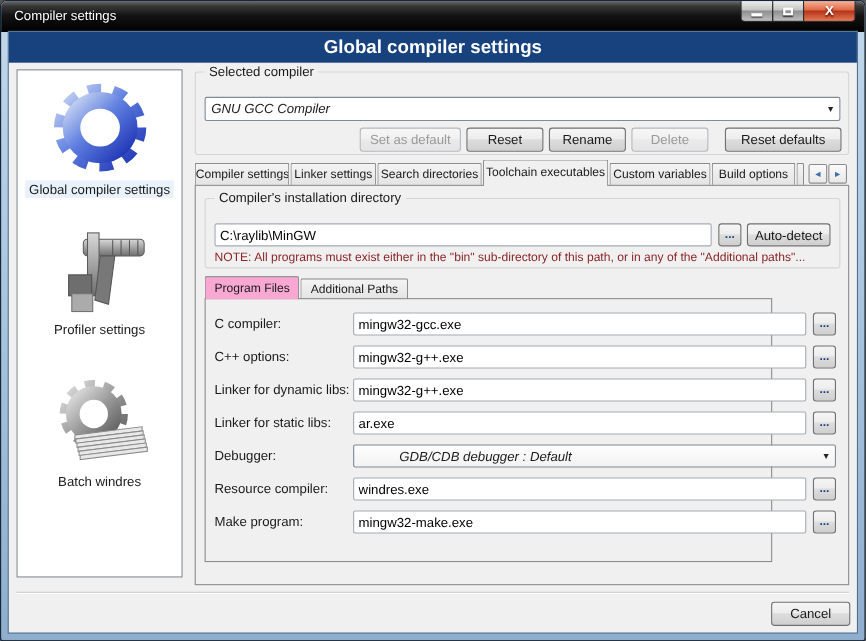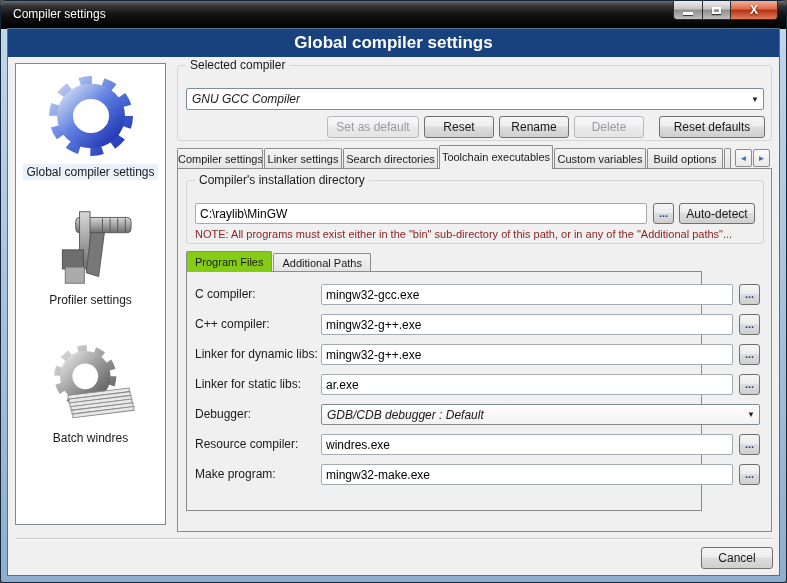--- a/index.html
+++ b/index.html
@@ -93,30 +93,30 @@
     background:linear-gradient(180deg,#F5F5F5,#EDEDED 45%,#DDDDDD 50%,#CFCFCF); }
   .install-browse { position:absolute; left:466px; top:22px; }
   .autodetect { position:absolute; left:492px; top:22px; width:76px; height:21px; padding:0; }
   .note { position:absolute; left:8px; top:47px; font-size:11px; color:#8A2527; white-space:nowrap; }
 
   
   .subtabs { position:absolute; left:8px; top:82px; display:flex; align-items:flex-end; height:21px; }
   .subtab { height:19px; line-height:18px; padding:0 8px; font-size:11px;
     border:1px solid #8C8C8C; border-bottom:none; border-radius:2px 2px 0 0;
     background:linear-gradient(180deg,#F4F4F4,#E3E3E3); margin-right:1px; cursor:pointer; }
-  .subtab.active { height:21px; line-height:21px; background:#84cc16; position:relative; z-index:3; }
+  .subtab.active { height:21px; line-height:21px; background:#f9a8d4; position:relative; z-index:3; }
   .subpanel { position:absolute; left:8px; top:102px; width:516px; height:240px;
     border:1px solid #8C8C8C; z-index:2; }
 
   .row { position:absolute; left:8px; right:6px; height:21px; }
   .flabel { position:absolute; left:0; top:0; line-height:21px; font-size:12px; }
   .fin { position:absolute; left:126px; top:0; width:412px; }
   .fbrowse { position:absolute; left:544px; top:0; }
   .combo-debug { left:126px; top:0; width:439px; height:21px;
-    background:linear-gradient(180deg,#FEFEFE,#F2F2F2); }
+    background:linear-gradient(180deg,#FEFEFE,#F2F2F2);padding-left:36px; }
 
   
   .sep { position:absolute; left:7px; right:7px; top:509px; height:2px;
     border-top:1px solid #C9C9C9; border-bottom:1px solid #FDFDFD; }
   .ok-btn { position:absolute; left:611px; top:518px; width:72px; height:22px;
     border:1px solid #3C7FB1; border-radius:3px; font-size:12px; font-family:inherit; cursor:pointer;
     background:linear-gradient(180deg,#EBF6FD,#D5EFFC 45%,#B6E3FB 50%,#9ED9F9);margin-top:42px; }
   .cancel-btn { position:absolute; left:693px; top:518px; width:72px; height:22px; }
 </style>
 </head>
@@ -254,21 +254,21 @@
 
       <div class="subpanel">
 
         <div class="row" style="top:12px">
           <span class="flabel">C compiler:</span>
           <input class="tin fin" value="mingw32-gcc.exe" style="">
           <button class="browse fbrowse">...</button>
         </div>
 
         <div class="row" style="top:42px">
-          <span class="flabel">C++ compiler:</span>
+          <span class="flabel">C++ options:</span>
           <input class="tin fin" value="mingw32-g++.exe" style="">
           <button class="browse fbrowse">...</button>
         </div>
 
         <div class="row" style="top:72px">
           <span class="flabel">Linker for dynamic libs:</span>
           <input class="tin fin" value="mingw32-g++.exe" style="">
           <button class="browse fbrowse">...</button>
         </div>
 

